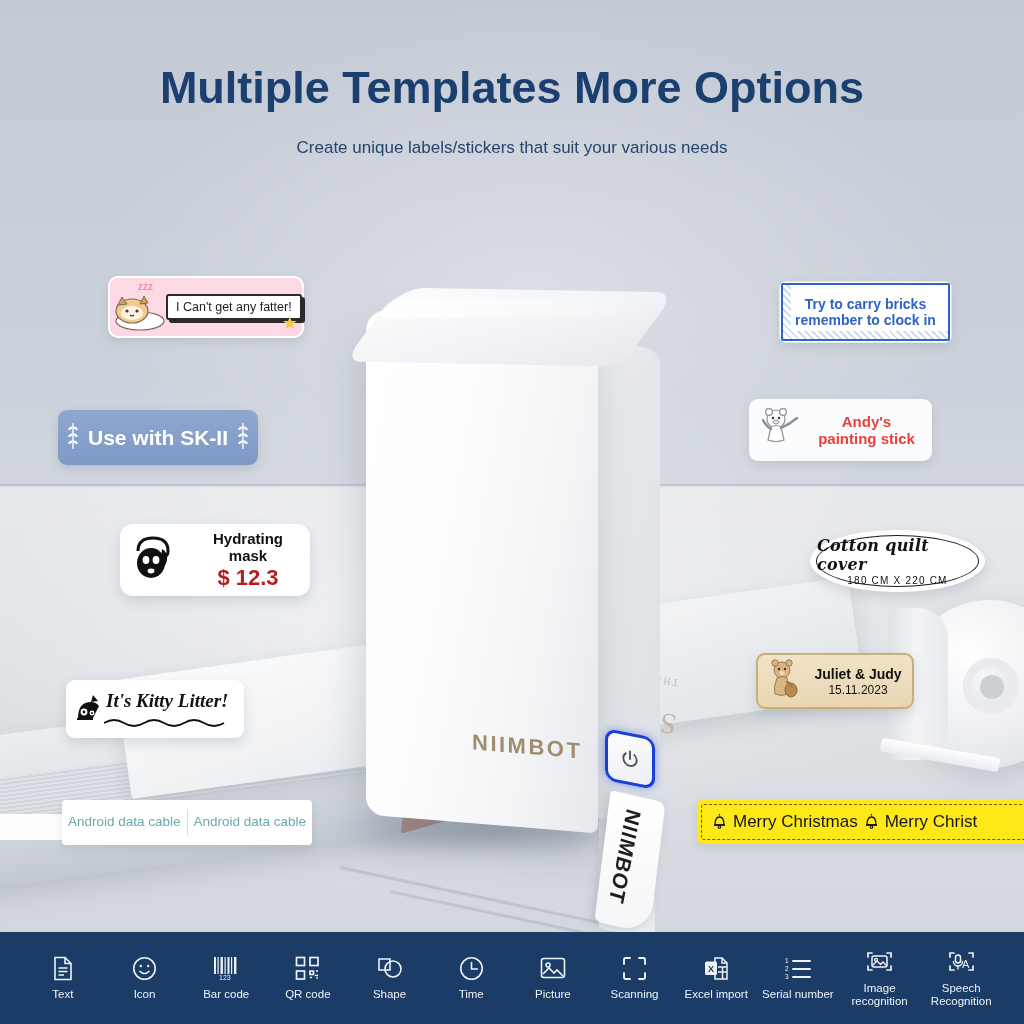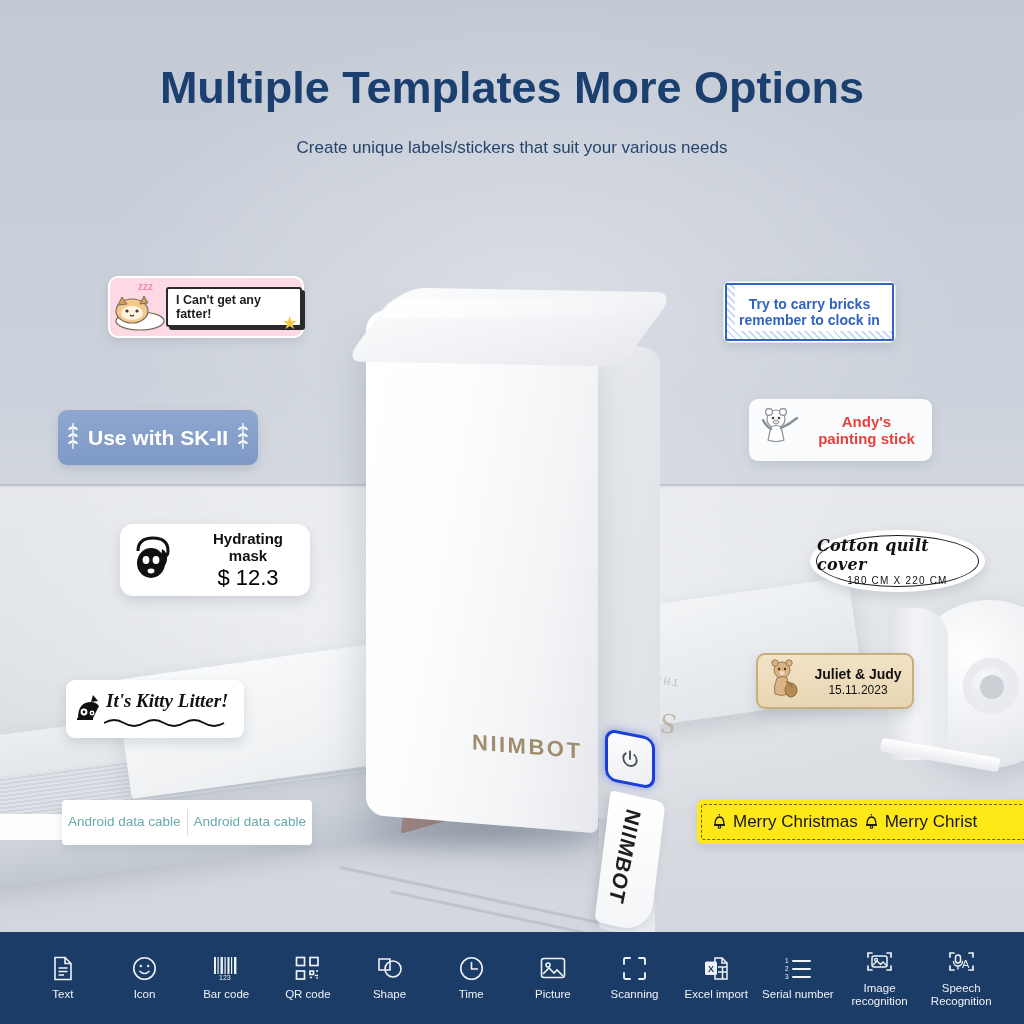--- a/index.html
+++ b/index.html
@@ -193,30 +193,30 @@
     left:108px;top:276px;width:196px;height:62px;
     background:#fcd9e3;border-radius:10px;
     border:2px solid #ffffff;
     box-shadow:0 4px 10px rgba(120,130,145,.22);
     display:flex;align-items:center;
   }
   .cat-art{position:relative;width:58px;height:52px;flex:0 0 auto;}
   .cat-bubble{
     position:relative;margin-left:-2px;
     background:#fff;border:2px solid #2a2a2a;border-radius:3px;
-    padding:4px 8px;line-height:1.12;font-size:12.5px;font-weight:bold;color:#1d1d1f;
+    padding:4px 8px;line-height:1.12;font-size:12.5px;font-weight:normal;color:#1d1d1f;
     box-shadow:3px 3px 0 #2a2a2a;
     max-width:116px;
   }
   .zzz{position:absolute;left:28px;top:0px;font-size:10px;color:#f08ab0;font-weight:bold;}
   .star{position:absolute;right:4px;bottom:2px;color:#f5c842;font-size:18px;}
 
   
   .s-bricks{
-    left:723px;top:281px;width:173px;height:62px;
+    left:779px;top:281px;width:173px;height:62px;
     background:#fff;border-radius:7px;
     border:1px solid #e3e6ea;
     box-shadow:0 4px 10px rgba(120,130,145,.22);
     padding:1px;
   }
   .bricks-inner{
     width:100%;height:100%;box-sizing:border-box;
     border:2px solid #2f63c4;border-radius:2px;
     display:flex;align-items:center;justify-content:center;
     text-align:center;line-height:1.15;
@@ -249,21 +249,21 @@
 
   
   .s-mask{
     left:120px;top:524px;width:190px;height:72px;
     background:#fff;border-radius:13px;
     box-shadow:0 5px 12px rgba(120,130,145,.25);
     display:flex;align-items:center;gap:24px;padding:0 12px;
   }
   .mask-txt{flex:1;text-align:center;}
   .mask-name{font-size:15px;font-weight:bold;color:#101114;}
-  .mask-price{font-size:22px;font-weight:normal;color:#000000;margin-top:1px;}
+  .mask-price{font-size:22px;font-weight:bold;color:#b91c1c;margin-top:1px;}
 
   
   .s-quilt{
     left:810px;top:530px;width:175px;height:62px;
     background:#fff;border-radius:50%;
     box-shadow:0 5px 12px rgba(120,130,145,.25);
     display:flex;align-items:center;justify-content:center;
   }
   .quilt-ring{
     width:92%;height:80%;border:1.5px solid #1d1d1f;border-radius:50%;

